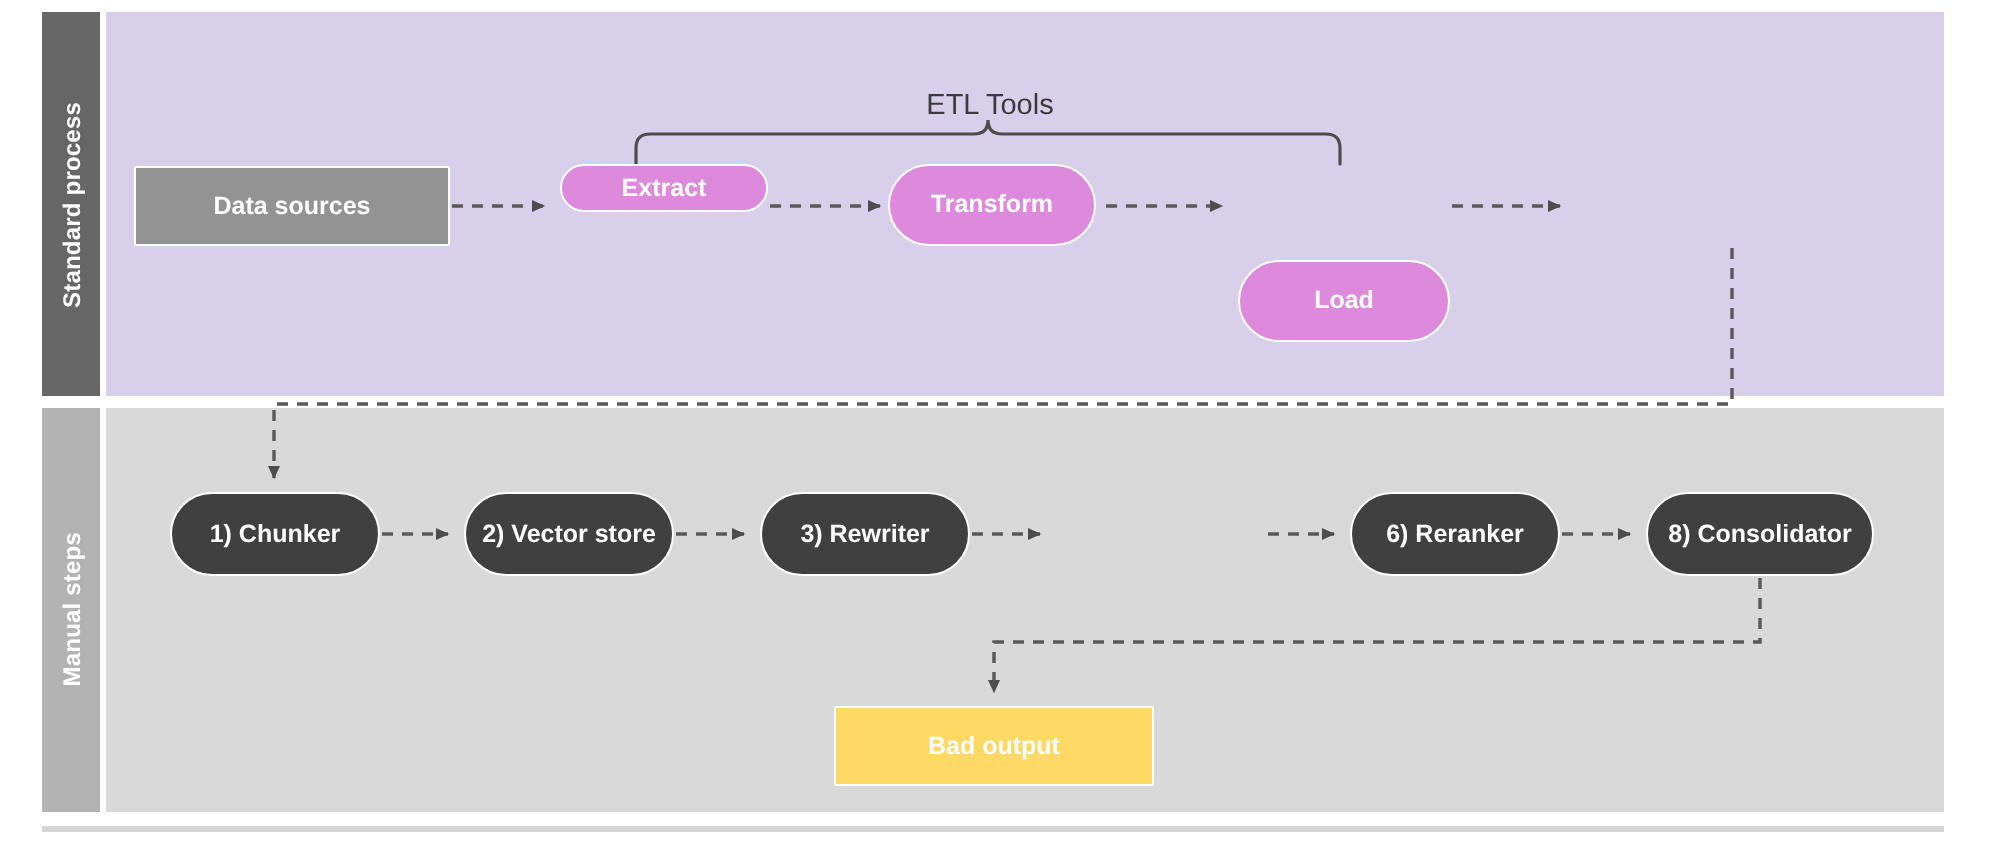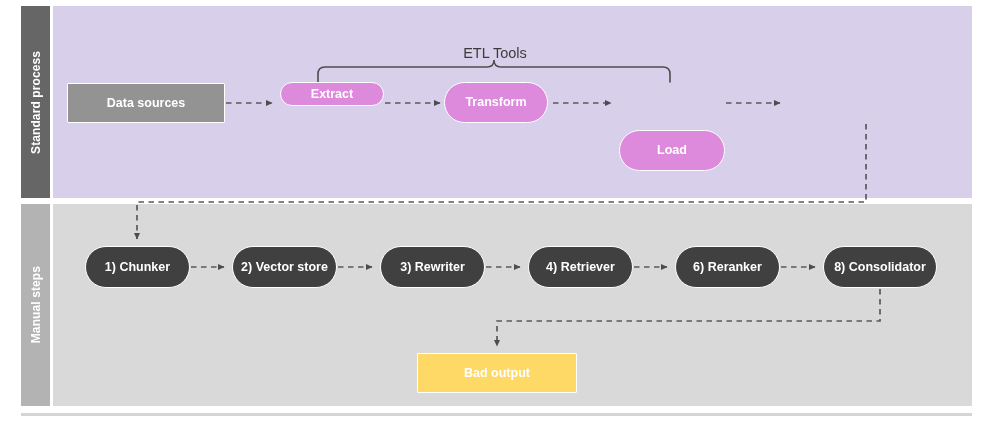--- a/index.html
+++ b/index.html
@@ -164,23 +164,20 @@
 
   <div class="node pill gray2" id="node-chunker">
     <span>1) Chunker</span>
   </div>
   <div class="node pill gray2" id="node-vectorstore">
     <span>2) Vector store</span>
   </div>
   <div class="node pill gray2" id="node-rewriter">
     <span>3) Rewriter</span>
   </div>
-  <div class="node pill gray2" id="node-retriever">
-    <span>4) Retriever</span>
-  </div>
   <div class="node pill gray2" id="node-reranker">
     <span>6) Reranker</span>
   </div>
   <div class="node pill gray2" id="node-consolidator">
     <span>8) Consolidator</span>
   </div>
   <div class="node rect yellow" id="node-bad-output">
     <span>Bad output</span>
   </div>
 

